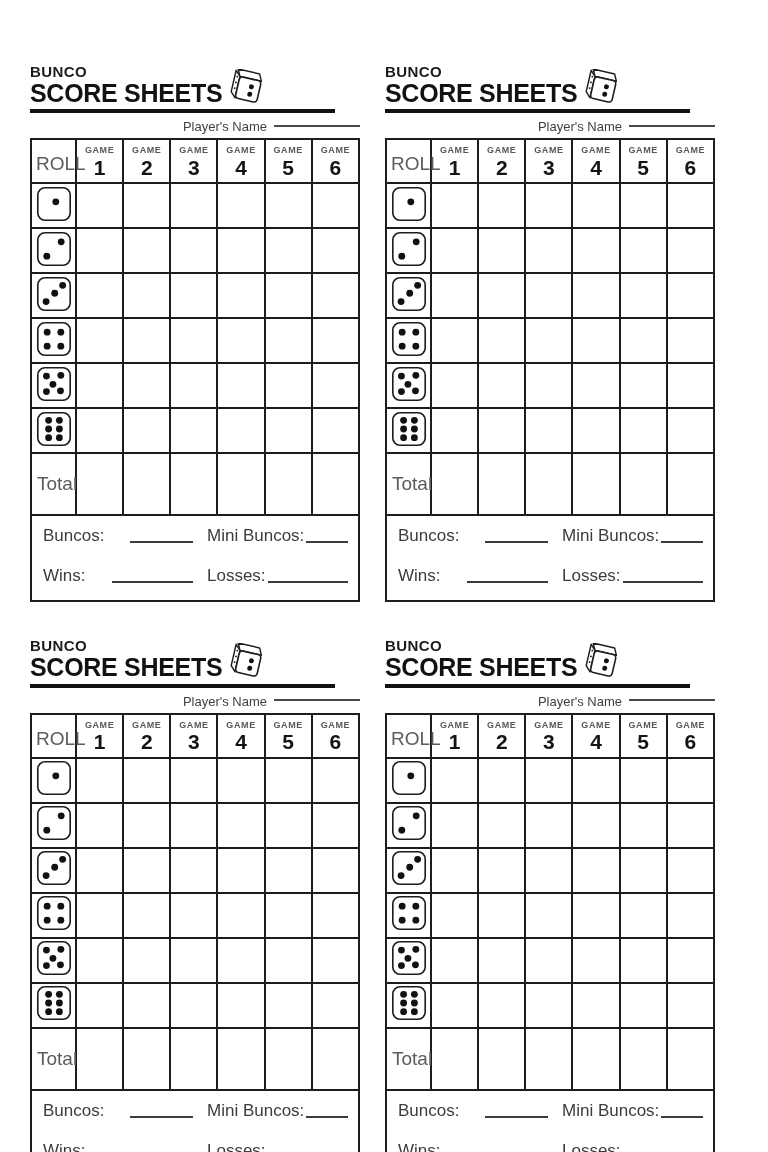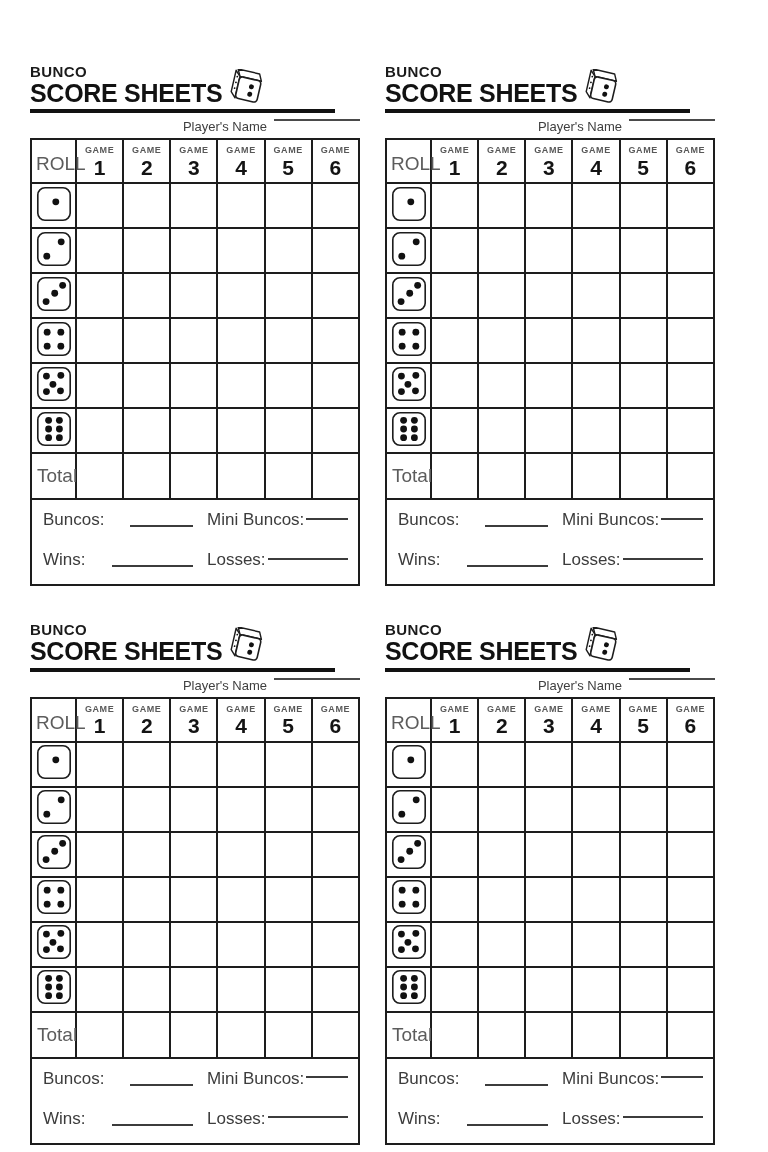--- a/index.html
+++ b/index.html
@@ -32,21 +32,21 @@
     letter-spacing:.4px; color:#1b1b1b;
   }
   .title{
     font-size:25px; font-weight:800; line-height:1.1;
     letter-spacing:-.3px; color:#121212; margin-top:0;
   }
   .title-rule{ width:305px; height:4px; background:#121212; margin-top:2px; }
   .title-die{ position:absolute; left:193px; top:5px; width:48px; height:44px; z-index:2; }
 
   .player-line{
-    display:flex; justify-content:flex-end; align-items:flex-start;
+    display:flex; justify-content:flex-end; align-items:center;
     margin-top:6px; margin-bottom:4px;
     font-size:13px; color:#3f3f3f;
   }
   .player-field{
     width:86px; height:2px; background:#4a4a4a;
     margin-left:7px; margin-bottom:2px;
   }
 
   
   .score-table{
@@ -68,40 +68,40 @@
     letter-spacing:.6px; color:#585858; line-height:1.2;
   }
   .game-num{
     display:block; font-size:21px; font-weight:800;
     color:#141414; line-height:1.05; margin-top:1px;
   }
   .die-row{ height:45px; }
   .die-cell{ text-align:center; vertical-align:middle; padding:0; }
   .die-slot{ display:inline-block; width:36px; height:36px; }
   .die-svg{ display:block; width:36px; height:36px; }
-  .total-row{ height:46px; }
+  .total-row{ height:62px; }
   .total-label{
     font-size:19px; color:var(--muted);
     text-align:left; vertical-align:middle; padding-left:5px;
   }
   .score-cell{ background:#ffffff; }
 
   
   .footer-box{
     border:2px solid var(--ink); border-top:none;
     padding:10px 10px 14px 11px;
   }
   .f-row{
     display:flex; align-items:flex-end;
     font-size:17px; color:var(--label);
   }
   .f-row + .f-row{ margin-top:20px; }
   .f-pair{ display:flex; align-items:flex-end; }
   .f-left{ width:150px; margin-right:14px;gap:24px; }
-  .f-right{ flex:1;align-items:center; }
+  .f-right{ flex:1; }
   .f-label{ white-space:nowrap; }
   .f-line{
     flex:1; height:2px; background:var(--label);
     margin-left:2px; margin-bottom:3px; min-width:30px;
   }
 </style>
 </head>
 <body style="background: rgb(255, 255, 255);">
 
 <div class="page">

